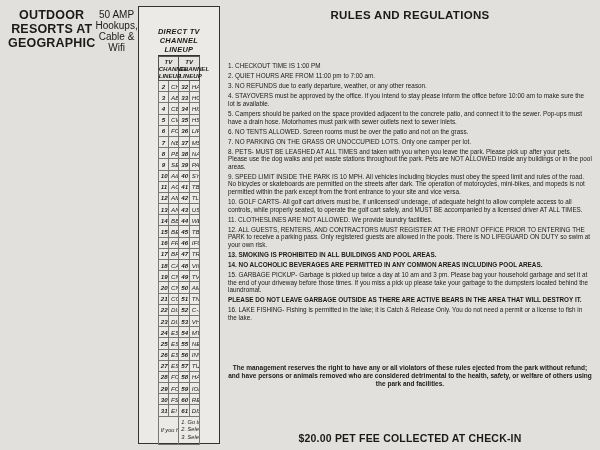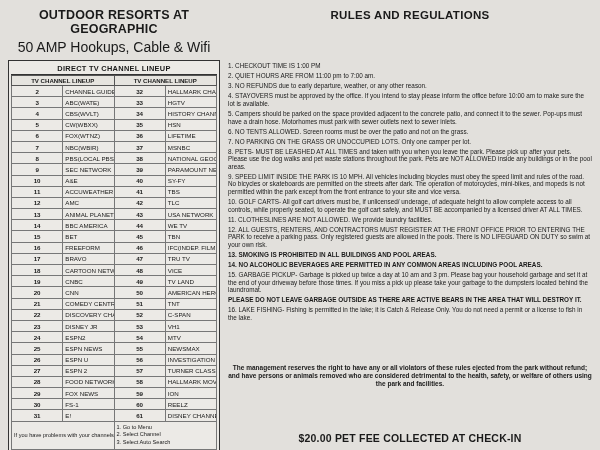--- a/index.html
+++ b/index.html
@@ -17,40 +17,41 @@
     box-sizing:border-box;
     padding:6px 8px;
     display:flex;
     gap:6px;
   }
   
   .left{
     width:212px;
     flex:0 0 212px;
     display:flex;
-    flex-direction:column;
+    flex-direction:row;
   }
   .park-title{
     text-align:center;
     font-weight:bold;
     font-size:12.5px;
     line-height:1.12;
     letter-spacing:.2px;
     margin:2px 0 0 0;
   }
   .park-sub{
     text-align:center;
-    font-size:14px;
+    font-size:10px;
     margin-top:3px;
     margin-bottom:5px;
   }
   .tvbox{
     border:1px solid #333;
     background:#eceae6;
-    padding:2px;
+    padding:19px;
+    font-style:italic;
   }
   .tvhead{
     text-align:center;
     font-size:7.4px;
     font-weight:bold;
     letter-spacing:.3px;
     border-bottom:1px solid #333;
     padding:1px 0;
   }
   table.tv{

